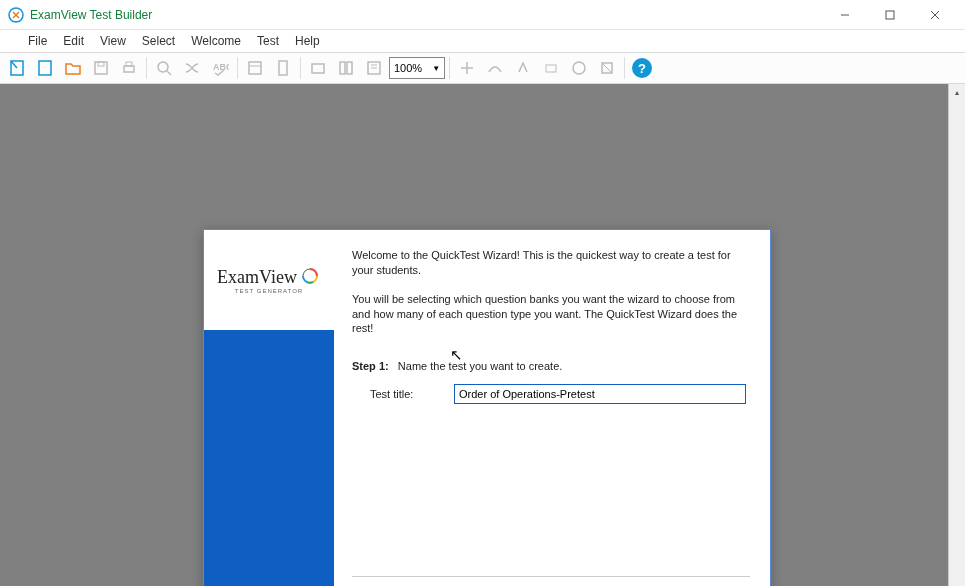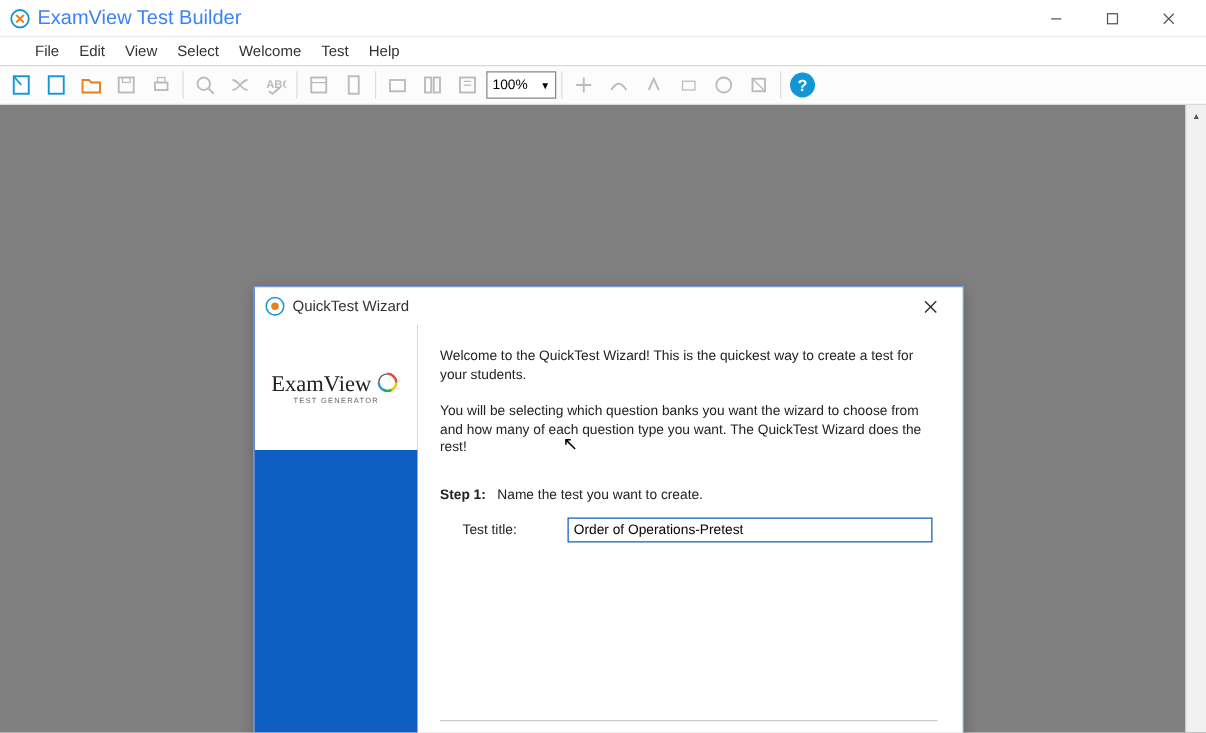--- a/index.html
+++ b/index.html
@@ -19,22 +19,22 @@
       align-items: center;
       padding: 0 8px;
       background: #fff;
       border-bottom: 1px solid #e5e5e5;
     }
     .titlebar .app-icon {
       width: 16px; height: 16px;
       margin-right: 6px;
     }
     .titlebar .title {
-      font-size: 16px;
-      color: #3b82f6;
+      font-size: 12px;
+      color: #15803d;
       flex: 1;
     }
     .win-controls {
       display: flex;
       gap: 0;
     }
     .win-btn {
       width: 45px; height: 30px;
       display: flex;
       align-items: center;
@@ -411,32 +411,20 @@
     <div class="help-circle">?</div>
   </button>
 </div>
 
 <div class="workspace">
   <div class="scrollbar-v">
     <div class="scroll-arrow-up">▴</div>
   </div>
 
   <div class="dialog">
-    <div class="dlg-titlebar">
-      <svg class="dlg-icon" viewBox="0 0 16 16">
-        <circle cx="8" cy="8" r="7" fill="none" stroke="#1196d6" stroke-width="1.2"></circle>
-        <circle cx="8" cy="8" r="3" fill="#e67e22"></circle>
-      </svg>
-      <div class="dlg-title">QuickTest Wizard</div>
-      <div class="dlg-close">
-        <svg width="11" height="11" viewBox="0 0 11 11">
-            <path d="M1 1 L10 10 M10 1 L1 10" stroke="#333" stroke-width="1.2"></path>
-          </svg>
-      </div>
-    </div>
 
     <div class="dlg-body">
       <div class="dlg-left">
         <div class="dlg-left-logo">
           <div class="ev-logo-text">
             <span>ExamView</span>
             <svg width="22" height="22" viewBox="0 0 22 22" style="margin-left:2px">
               <circle cx="11" cy="10" r="7" fill="none" stroke="#555" stroke-width="1"></circle>
               <path d="M11 3 A7 7 0 0 1 18 10" fill="none" stroke="#e74c3c" stroke-width="2"></path>
               <path d="M18 10 A7 7 0 0 1 14 16" fill="none" stroke="#f1c40f" stroke-width="2"></path>

